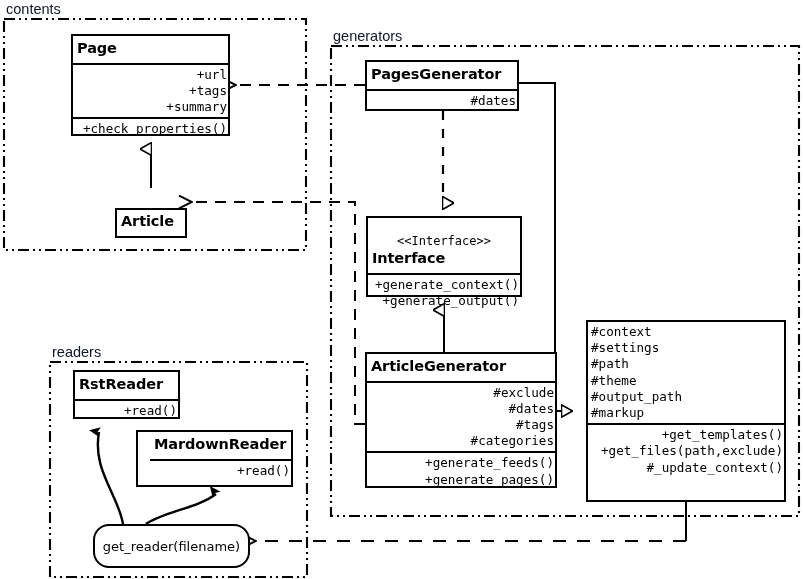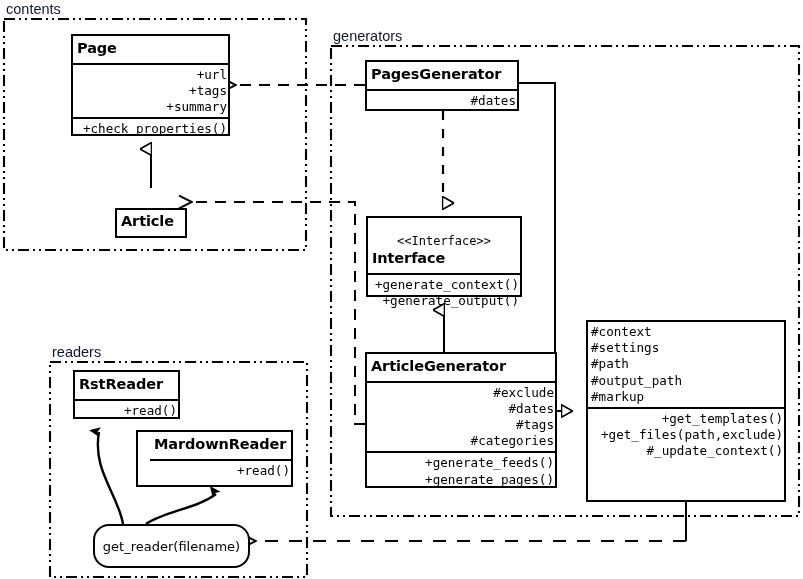--- a/index.html
+++ b/index.html
@@ -162,20 +162,21 @@
       <div>+generate_feeds()</div>
       <div>+generate_pages()</div>
     </div>
   </div>
 
   <div class="uml" style="left:586px;top:320px;width:200px;height:182px;">
     <div class="sect members">
       <div>#context</div>
       <div>#settings</div>
       <div>#path</div>
+      <div>#theme</div>
       <div>#output_path</div>
       <div>#markup</div>
     </div>
     <div class="sect members">
       <div>+get_templates()</div>
       <div>+get_files(path,exclude)</div>
       <div>#_update_context()</div>
     </div>
   </div>
 

